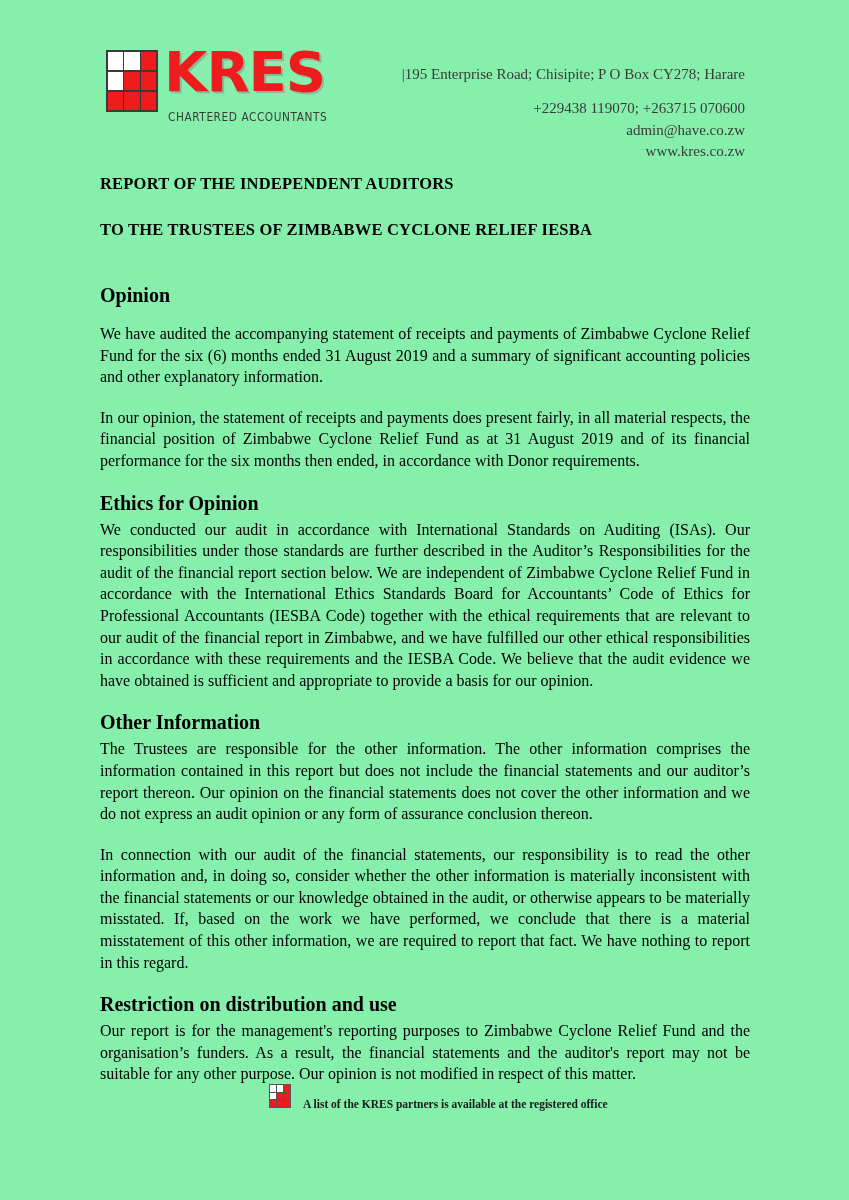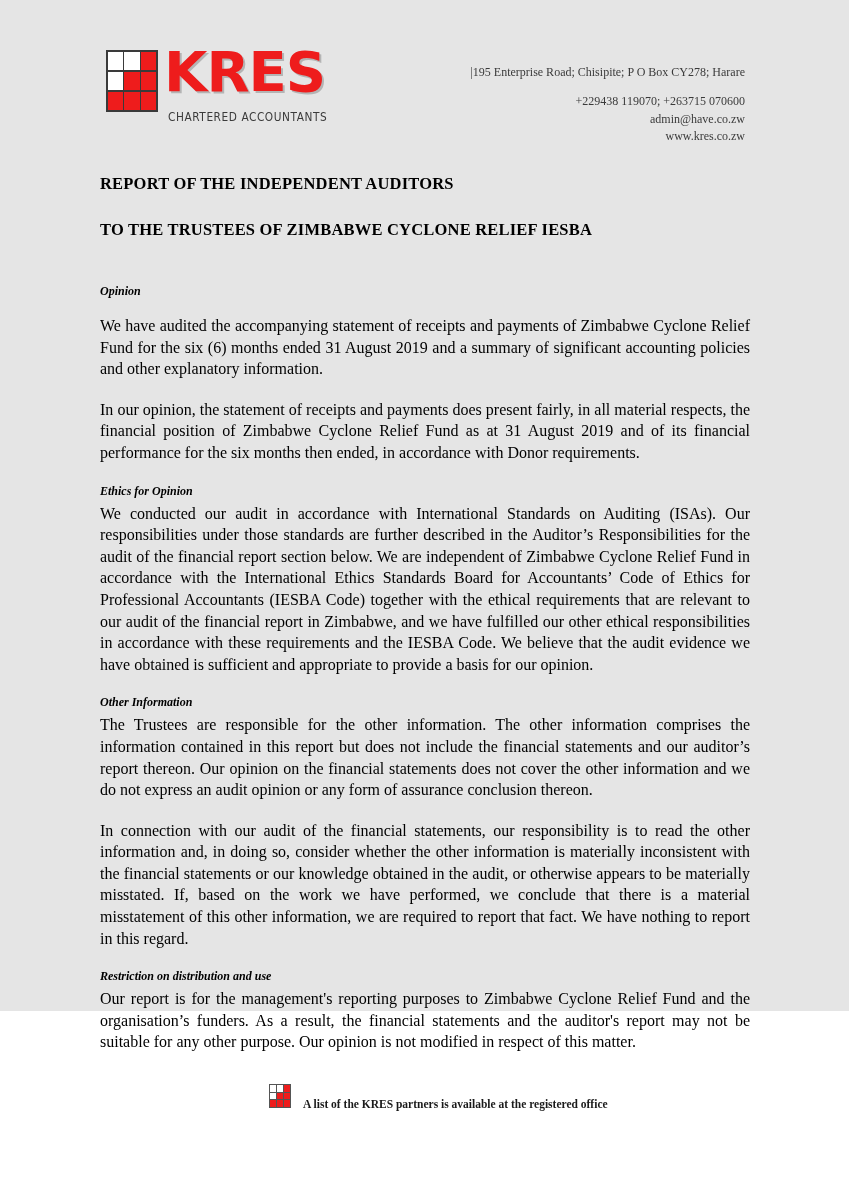--- a/index.html
+++ b/index.html
@@ -12,22 +12,22 @@
     height: 1200px;
     position: relative;
     font-family: "Liberation Serif", "DejaVu Serif", serif;
     color: #000000;
     overflow: hidden;
   }
 
   .page {
     position: relative;
     width: 849px;
-    height: 1011px;
-    background: #e5e5e5;
+    height: 1200px;
+    background: #86efac;
     box-sizing: border-box;
   }
 
   
   .letterhead {
     position: absolute;
     top: 42px;
     left: 0;
     width: 849px;
     height: 110px;
@@ -84,21 +84,21 @@
     transform: scaleX(0.92);
     transform-origin: left top;
   }
 
   .contact-block {
     position: absolute;
     right: 104px;
     top: 22px;
     text-align: right;
     font-family: "Liberation Serif", serif;
-    font-size: 12px;
+    font-size: 15px;
     color: #3a3a3a;
     line-height: 1.45;
   }
   .contact-block .addr-line {
     margin-bottom: 12px;
     white-space: nowrap;
   }
   .contact-block .line { white-space: nowrap; }
 
   
@@ -116,24 +116,23 @@
     margin: 0 0 26px 0;
   }
   .doc-subtitle {
     font-size: 16.5px;
     font-weight: bold;
     letter-spacing: 0.2px;
     margin: 0 0 44px 0;
   }
 
   .section-heading {
-    font-size: 12px;
+    font-size: 20px;
     font-weight: bold;
     margin: 12px 0 4px 0;
-    font-style: italic;
   }
   .section-heading.spaced { margin-bottom: 16px; }
 
   p.body-text {
     font-size: 16px;
     line-height: 1.35;
     text-align: justify;
     margin: 0 0 19px 0;
     hyphens: none;
   }

